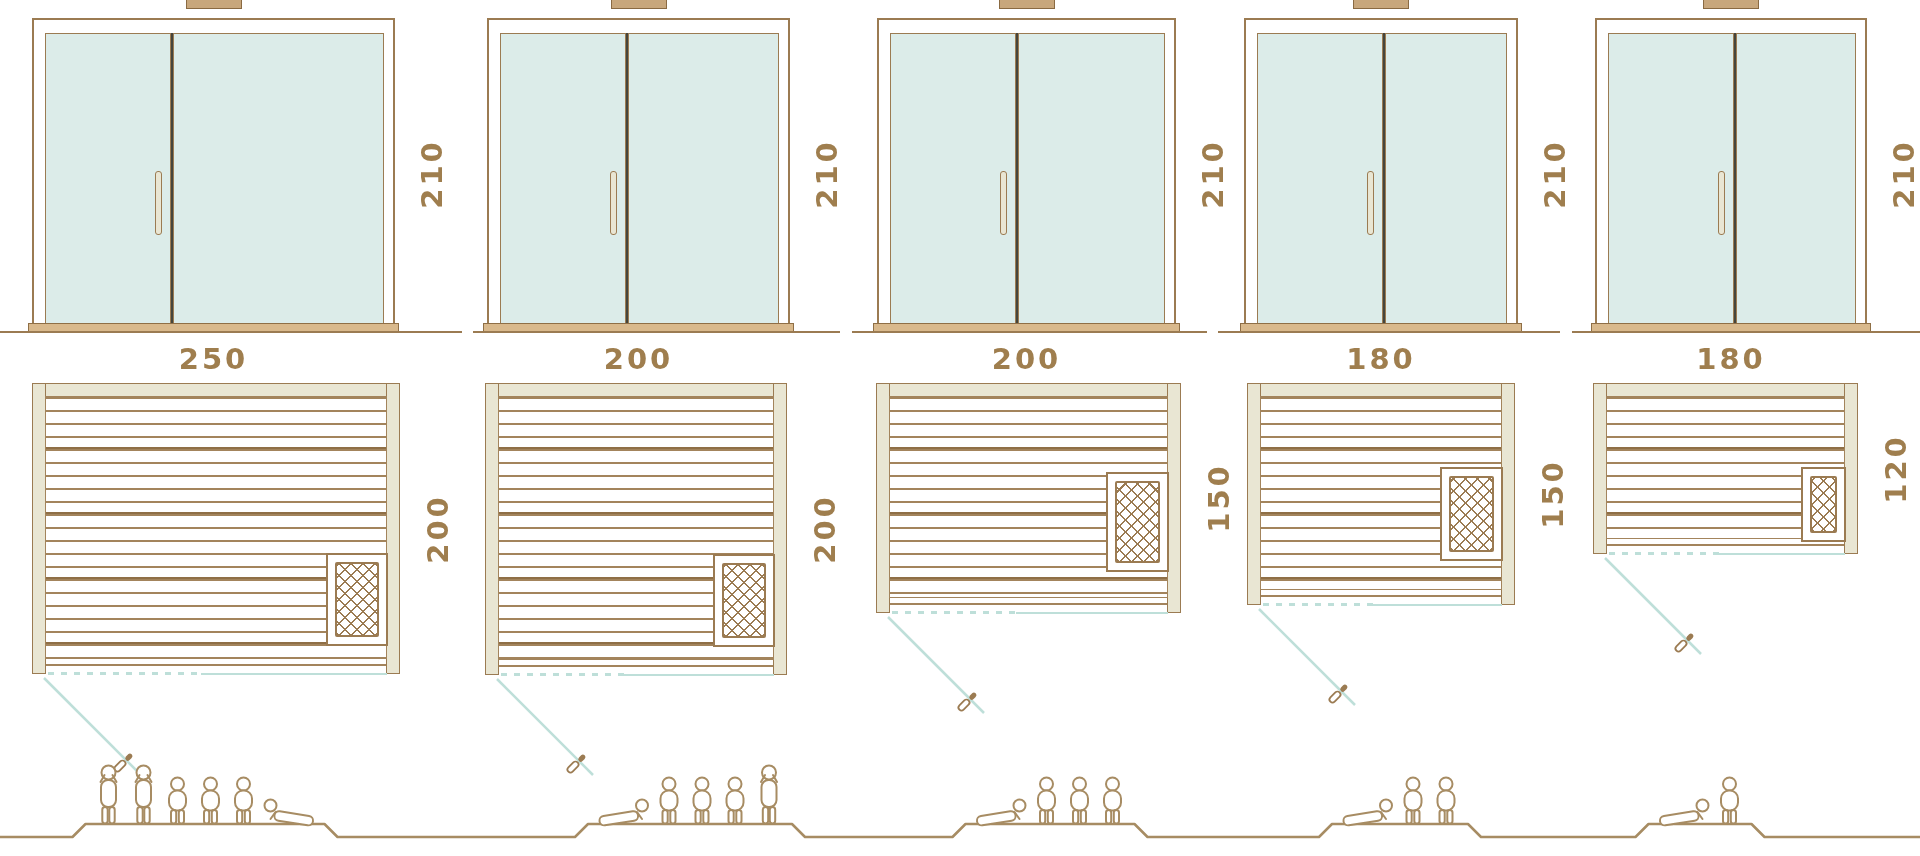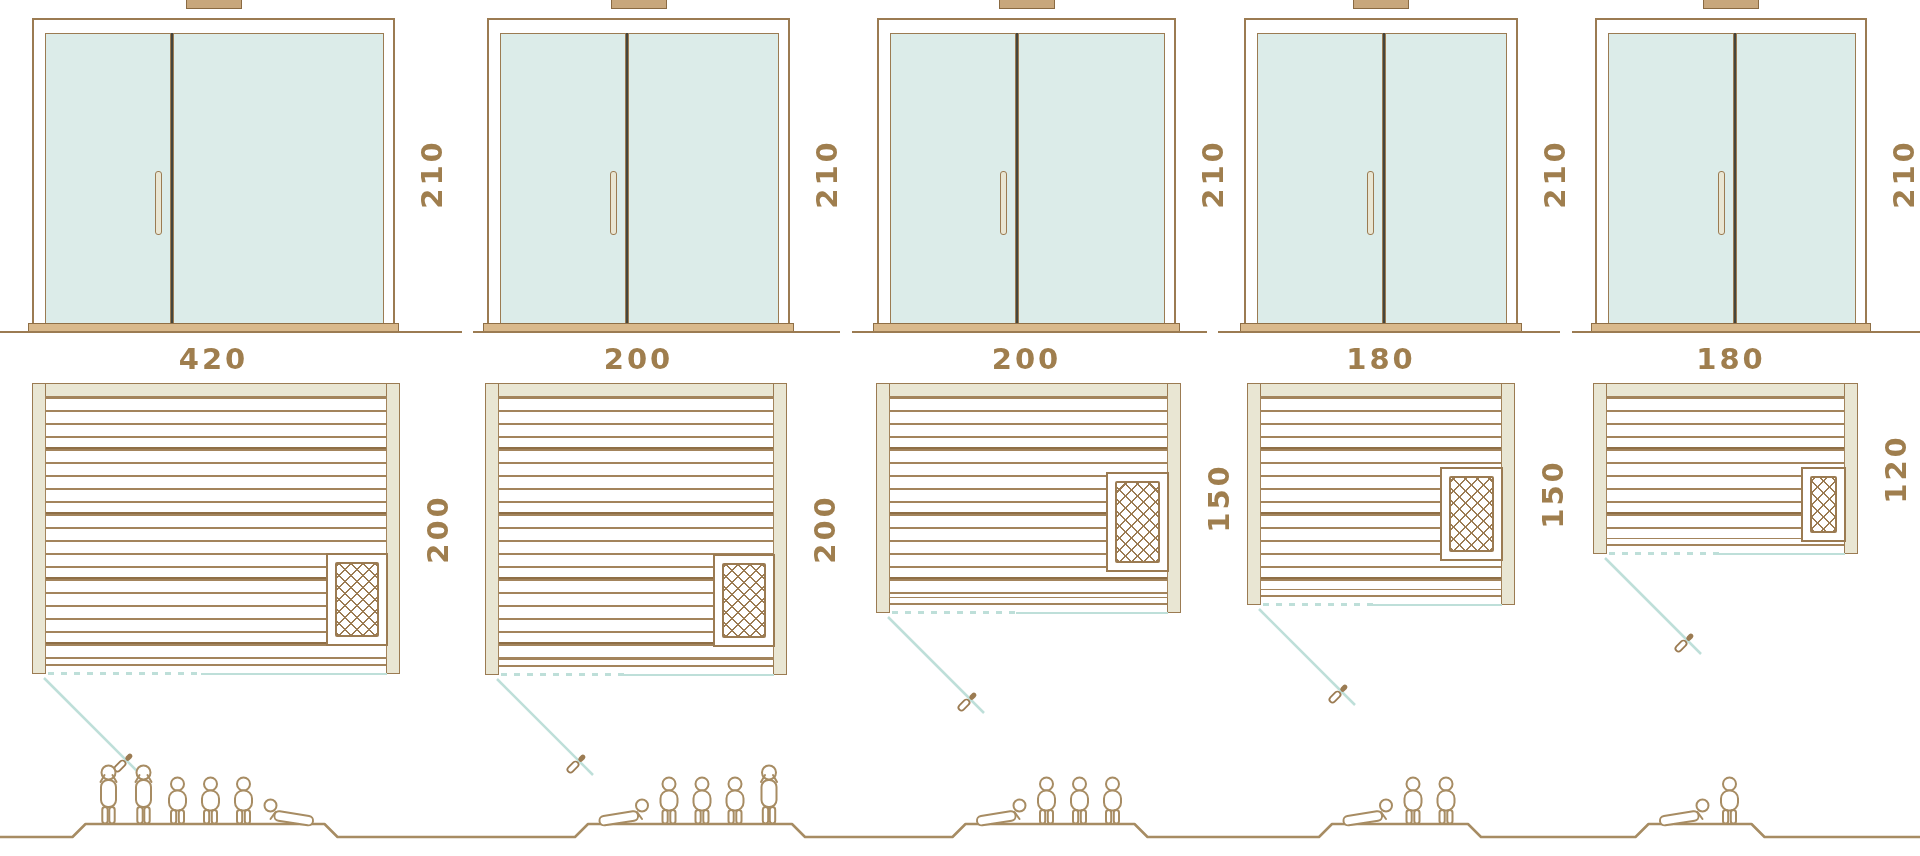--- a/index.html
+++ b/index.html
@@ -68,21 +68,21 @@
     <div class="unit">
       <div class="cap" style="left: 185.5px; top: 0px; width: 56px; height: 9px;"></div>
       <div class="door" style="left: 32px; top: 18px; width: 363px; height: 312px;">
         <div class="glass gl" style="left: 11px; top: 13px; width: 126px; height: 293px;"></div>
         <div class="glass gr" style="left: 139px; top: 13px; width: 211px; height: 293px;"></div>
         <div class="divider" style="left: 137px; top: 13px; height: 293px;"></div>
         <div class="handle" style="left: 121px; top: 151px;"></div>
       </div>
       <div class="sill" style="left: 28px; top: 323px; width: 371px; height: 9px;"></div>
       <div class="groundline" style="left: 0px; top: 331px; width: 462px;"></div>
-      <div class="dim wlab" style="left: 153.5px; top: 342px;">420</div>
+      <div class="dim wlab" style="left: 153.5px; top: 342px;">250</div>
       <div class="dim vert hlab" style="left: 382px; top: 157px;">210</div>
       <div class="plan" style="left: 32px; top: 383px; width: 368px; height: 291px;">
         <div class="wall wt" style="left: 0px; top: 0px; width: 100%; height: 14px;"></div>
         <div class="wall wl" style="left: 0px; top: 0px; width: 14px; height: 100%;"></div>
         <div class="wall wr" style="right: 0px; top: 0px; width: 14px; height: 100%;"></div>
         <div class="slats"></div>
         <div class="slatline" style="left: 14px; right: 14px; bottom: 8px;"></div>
         <div class="heater" style="left: 294.4px; top: 170.235px; width: 61.6px; height: 93.12px;">
           <div class="heater-core"></div>
         </div>

